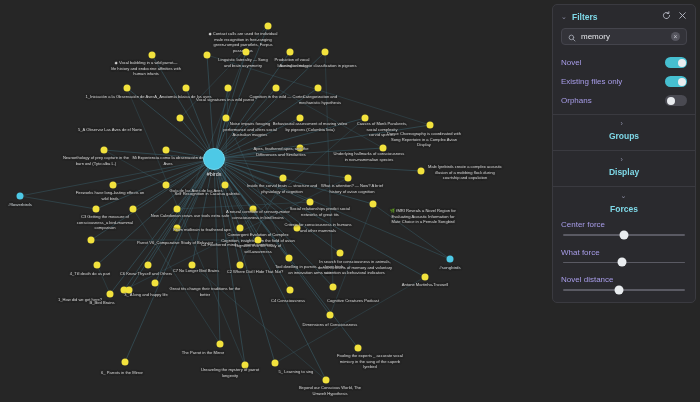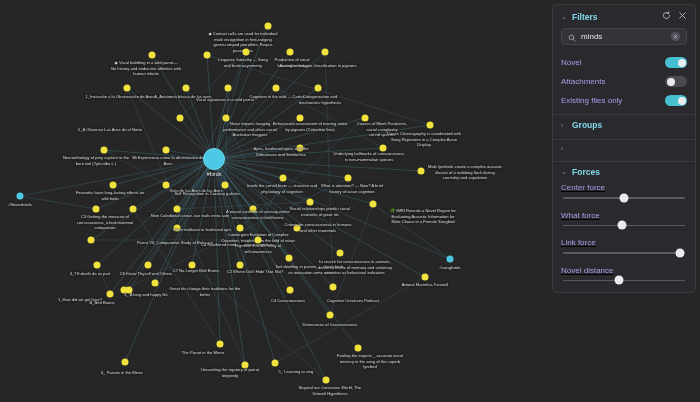--- a/index.html
+++ b/index.html
@@ -85,23 +85,23 @@
   }
   .switch.on { background: #46bfd0; }
   .knob {
     position: absolute; top: 1.5px; left: 1.5px;
     width: 8px; height: 8px; border-radius: 50%; background: #e9ecef;
   }
   .switch.on .knob { left: auto; right: 1.5px; }
 
   .divider { height: 1px; background: #3a3a40; margin: 4px 0 0 0; }
 
-  .collapsed-head { padding: 5px 8px; display: flex; align-items: center; gap: 4px; }
-
-  .slider-row { padding: 1px 8px 5px 8px; text-decoration: underline; }
+  .collapsed-head { padding: 5px 8px; display: flex; align-items: center; gap: 4px; flex-direction: column; }
+
+  .slider-row { padding: 1px 8px 5px 8px; }
   .slider-label { color: #a79ce8; font-size: 8px; margin-bottom: 5px; }
   .track {
     position: relative; height: 1.5px; background: #5a5a63;
     border-radius: 1px; margin: 0 2px 6px 2px;
   }
   .thumb {
     position: absolute; top: 50%; transform: translate(-50%, -50%);
     width: 9px; height: 9px; border-radius: 50%; background: #e9ecef;
     cursor: pointer;
   }
@@ -378,56 +378,57 @@
       </span>
     </div>
 
     <div class="search-wrap">
       <span>
         <svg width="8" height="8" viewBox="0 0 16 16" fill="none" stroke="#9ea1ac" stroke-width="1.8" stroke-linecap="round">
           <circle cx="6.8" cy="6.8" r="4.6"></circle>
             <path d="M10.3 10.3L14 14"></path>
         </svg>
       </span>
-      <span class="search-val">minds</span>
+      <span class="search-val">memory</span>
       <span class="clear-x">×</span>
     </div>
 
     <div id="toggles">
         <div class="toggle-row">
           <span class="toggle-label">Novel</span>
           <span class="switch on">
             <span class="knob"></span>
           </span>
         </div>
         <div class="toggle-row">
-          <span class="toggle-label">Attachments</span>
-          <span class="switch">
-            <span class="knob"></span>
-          </span>
-        </div>
-        <div class="toggle-row">
           <span class="toggle-label">Existing files only</span>
           <span class="switch on">
             <span class="knob"></span>
           </span>
         </div>
+        <div class="toggle-row">
+          <span class="toggle-label">Orphans</span>
+          <span class="switch">
+            <span class="knob"></span>
+          </span>
+        </div>
       </div>
 
     <div class="divider"></div>
 
     <div class="collapsed-head">
       <span class="chev">›</span>
       <span class="sec-title">Groups</span>
     </div>
 
     <div class="divider"></div>
 
     <div class="collapsed-head">
       <span class="chev">›</span>
+      <span class="sec-title">Display</span>
     </div>
 
     <div class="divider"></div>
 
     <div class="collapsed-head">
       <span class="chev">⌄</span>
       <span class="sec-title">Forces</span>
     </div>
 
     <div id="sliders">
@@ -437,26 +438,20 @@
             <div class="thumb" style="left: 50%;"></div>
           </div>
         </div>
         <div class="slider-row">
           <div class="slider-label">What force</div>
           <div class="track">
             <div class="thumb" style="left: 48%;"></div>
           </div>
         </div>
         <div class="slider-row">
-          <div class="slider-label">Link force</div>
-          <div class="track">
-            <div class="thumb" style="left: 96%;"></div>
-          </div>
-        </div>
-        <div class="slider-row">
           <div class="slider-label">Novel distance</div>
           <div class="track">
             <div class="thumb" style="left: 46%;"></div>
           </div>
         </div>
       </div>
 
   </div>
 </div>
 

